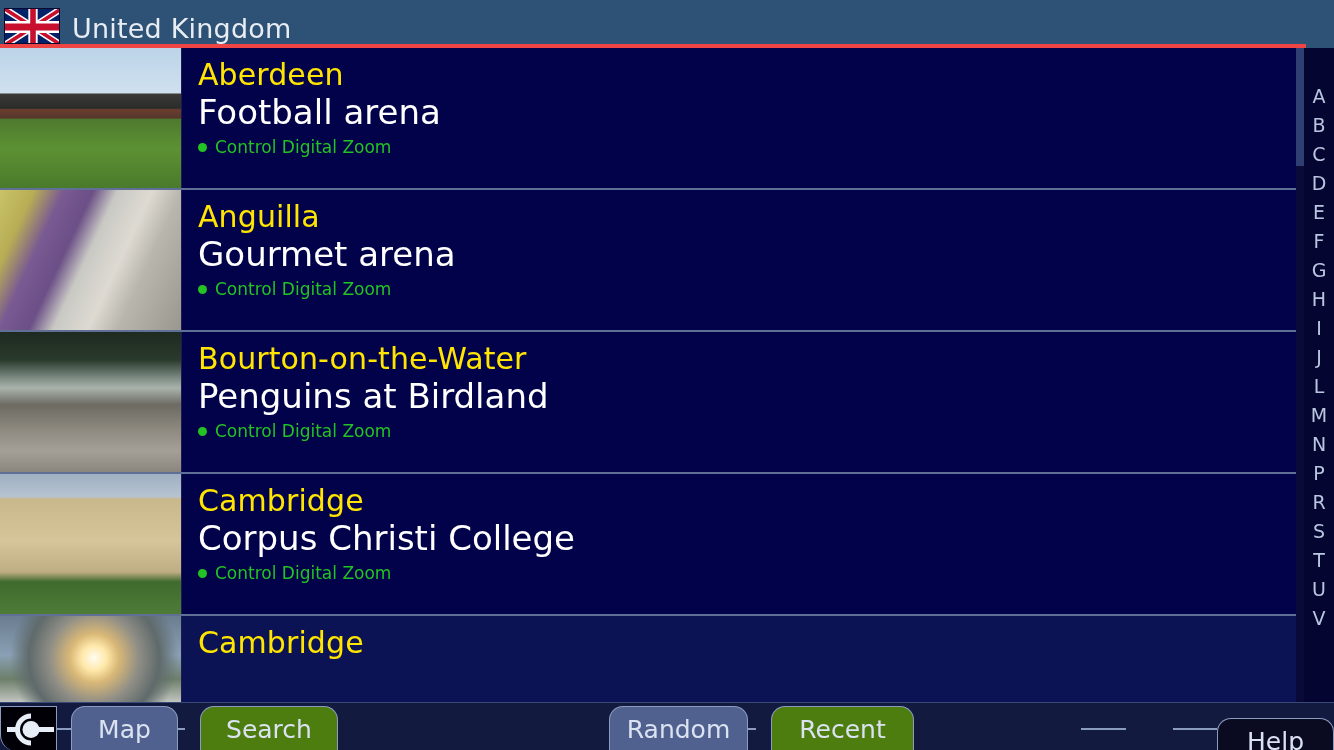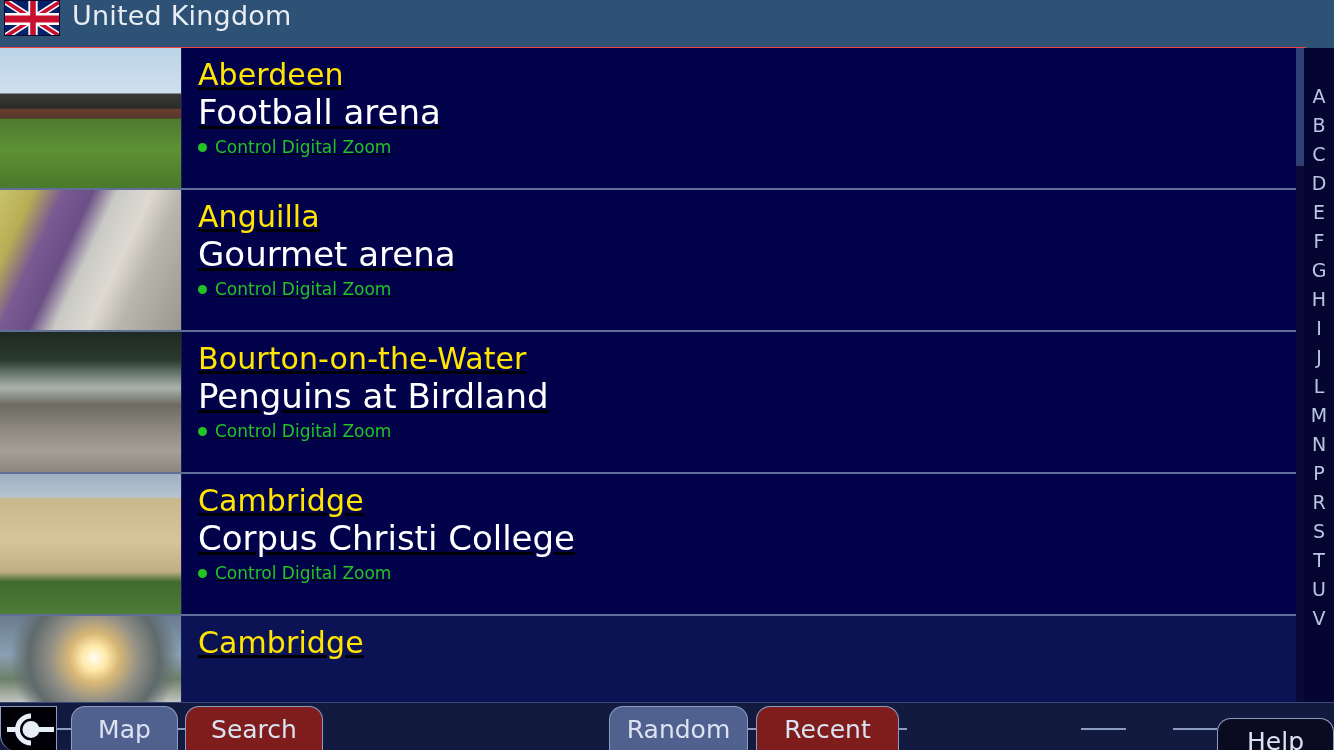--- a/index.html
+++ b/index.html
@@ -8,22 +8,22 @@
     background: #02024a;
     font-family: "DejaVu Sans", "Liberation Sans", sans-serif;
     overflow: hidden;
   }
   #app { position: relative; width: 1334px; height: 750px; }
 
   
   #header {
     position: absolute; left: 0; top: 0; width: 1306px; height: 48px;
     background: #2e5275;
-    display: flex; align-items: flex-start;
-    border-bottom: 1px solid #ef4444;
+    display: flex; align-items: flex-end;
+    border-bottom: 4px solid #ef4444;
   }
   #header-right-pad {
     position: absolute; left: 1306px; top: 0; width: 28px; height: 48px;
     background: #2e5275;
   }
   .flag {
     width: 56px; height: 36px; margin-left: 4px; margin-right: 12px;
     position: relative; overflow: hidden; flex: none;
     border: 1px solid #0a0a30;
   }
@@ -47,21 +47,21 @@
   .row.highlight { background: #0b1355; }
   .row:last-child { border-bottom: none; }
 
   .thumb {
     width: 182px; height: 140px; flex: none;
     position: relative; overflow: hidden;
     background: #111; border-right: 1px solid #1b1b5a;
   }
   .thumb .inner { position: absolute; inset: 0; }
 
-  .row-text { padding: 8px 0 0 16px; min-width: 0; text-decoration: underline; }
+  .row-text { padding: 8px 0 0 16px; min-width: 0; }
   .city {
     color: #ffe500; font-size: 30px; line-height: 38px;
     white-space: nowrap; letter-spacing: .1px;
   }
   .desc {
     color: #ffffff; font-size: 34px; line-height: 36px;
     white-space: nowrap;
   }
   .feature {
     color: #22c322; font-size: 17px; line-height: 30px;
@@ -104,21 +104,21 @@
   }
   .btn {
     position: absolute; top: 3px; height: 45px;
     background: #51618f;
     border: 1px solid #8c9cc0;
     border-bottom: none;
     border-radius: 14px 14px 0 0;
     color: #dbe3f2; font-size: 25px;
     display: flex; align-items: center; justify-content: center;
   }
-  .btn.active { background: #7f1d1d; }
+  .btn.active { background: #4d7c0f; margin-left: 15px; }
   .btn.dark {
     background: #0a0a20; border-color: #8c9cc0; color: #dbe3f2;
   }
   .connector {
     position: absolute; top: 25px; height: 2px; background: #8c9cc0;
   }
   #nav-icon {
     position: absolute; left: 0; top: 3px; width: 57px; height: 45px;
     background: #000006; border: 1px solid #8c9cc0; border-bottom: none;
     border-radius: 0 0 0 16px;

